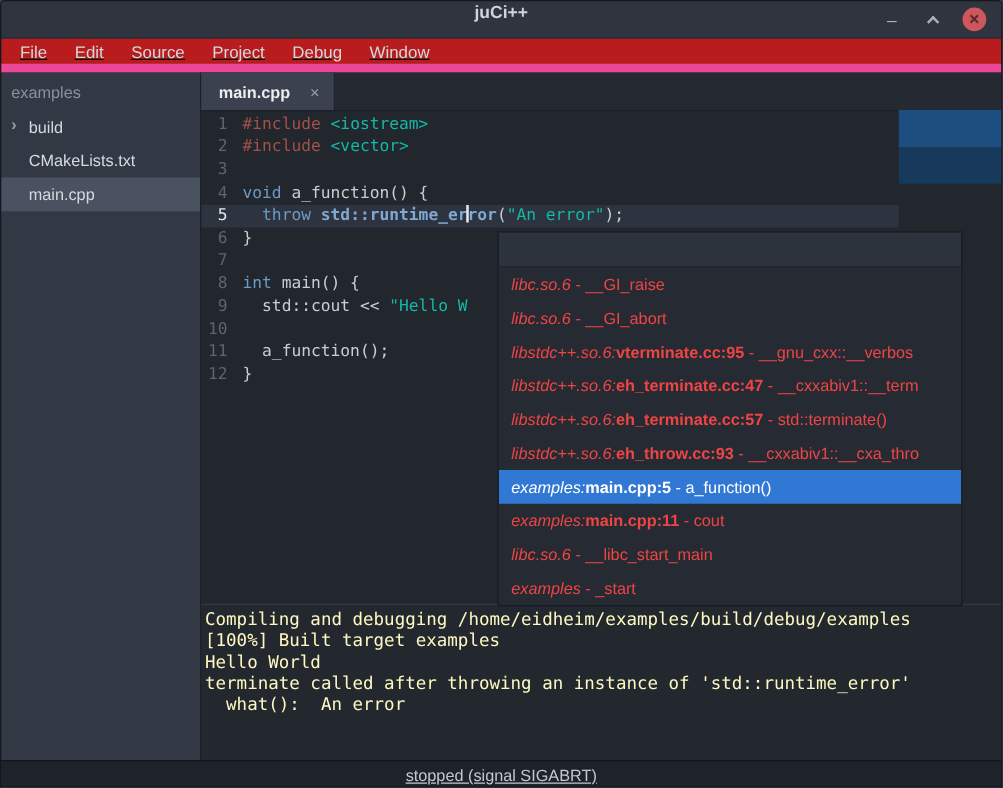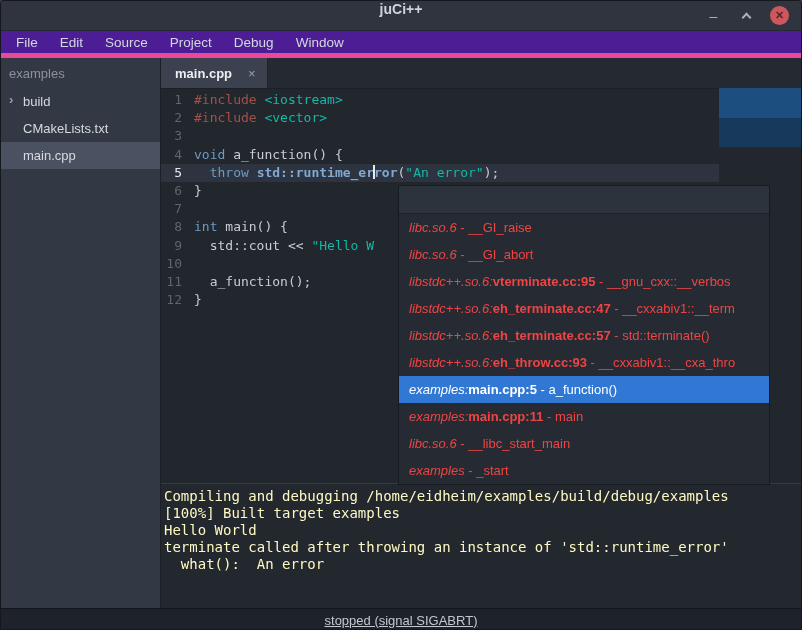--- a/index.html
+++ b/index.html
@@ -13,22 +13,22 @@
               border-bottom:1px solid #242933; }
   .title { color:#cfd4dc; font-weight:bold; font-size:14px; }
   .controls { position:absolute; right:12px; top:0; height:100%; display:flex; align-items:center; gap:14px; }
   .ctrl { width:19px; height:19px; display:flex; align-items:center; justify-content:center;
           color:#aab0ba; font-size:14px; }
   .chev { width:7px; height:7px; border-left:2px solid #aab0ba; border-top:2px solid #aab0ba;
           transform:rotate(45deg); margin-top:4px; }
   .ctrl.close { border-radius:50%; background:#cc575d; color:#59272b; font-size:11px; font-weight:bold; }
 
   
-  .menubar { position:absolute; left:0; top:30px; width:100%; height:27px; background:#4c1d95;
-             display:flex; align-items:stretch; padding-left:4px; border-bottom:5px solid #ec4899; }
+  .menubar { position:absolute; left:0; top:30px; width:100%; height:27px; background:#b91c1c;
+             display:flex; align-items:stretch; padding-left:4px; border-bottom:7px solid #ec4899;text-decoration:underline; }
   .menu-item { color:#d3d8e0; font-size:13.5px; padding:0 11px; display:flex; align-items:center; }
 
   
   .sidebar { position:absolute; left:0; top:57px; width:160px; height:550px; background:#333845;
              border-right:1px solid #1c2026; }
   .sidebar-header { color:#8b919b; font-size:13px; padding:8px 0 7px 8px; }
   .tree-item { height:27px; display:flex; align-items:center; color:#d6dae0; font-size:13px;
                padding-left:22px; position:relative; }
   .expander { position:absolute; left:8px; top:4px; color:#9aa0aa; font-size:13px; font-weight:bold; }
   .tree-item.selected { background:#4a5161; }
@@ -196,21 +196,21 @@
   <div class="popup">
     <div class="popup-header"></div>
     <div>
         <div class="popup-row"><span class="mod">libc.so.6</span><span> - __GI_raise</span></div>
         <div class="popup-row"><span class="mod">libc.so.6</span><span> - __GI_abort</span></div>
         <div class="popup-row"><span class="mod">libstdc++.so.6:</span><span class="file">vterminate.cc:95</span><span> - __gnu_cxx::__verbos</span></div>
         <div class="popup-row"><span class="mod">libstdc++.so.6:</span><span class="file">eh_terminate.cc:47</span><span> - __cxxabiv1::__term</span></div>
         <div class="popup-row"><span class="mod">libstdc++.so.6:</span><span class="file">eh_terminate.cc:57</span><span> - std::terminate()</span></div>
         <div class="popup-row"><span class="mod">libstdc++.so.6:</span><span class="file">eh_throw.cc:93</span><span> - __cxxabiv1::__cxa_thro</span></div>
         <div class="popup-row selected"><span class="mod">examples:</span><span class="file">main.cpp:5</span><span> - a_function()</span></div>
-        <div class="popup-row"><span class="mod">examples:</span><span class="file">main.cpp:11</span><span> - main</span></div>
+        <div class="popup-row"><span class="mod">examples:</span><span class="file">main.cpp:11</span><span> - cout</span></div>
         <div class="popup-row"><span class="mod">libc.so.6</span><span> - __libc_start_main</span></div>
         <div class="popup-row"><span class="mod">examples</span><span> - _start</span></div>
       </div>
   </div>
 
   <div class="terminal">
     <div>
         <div class="term-line">Compiling and debugging /home/eidheim/examples/build/debug/examples</div>
         <div class="term-line">[100%] Built target examples</div>
         <div class="term-line">Hello World</div>

